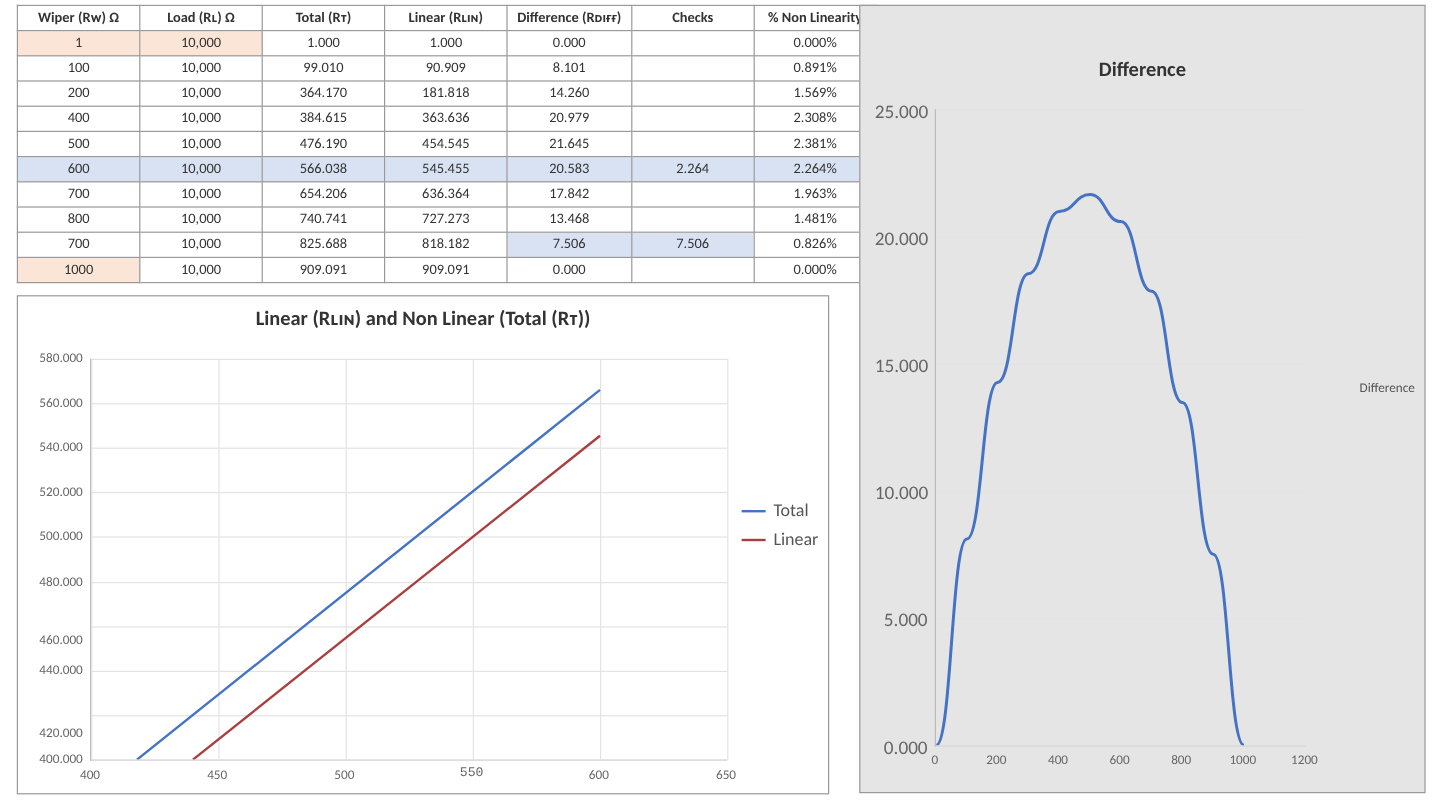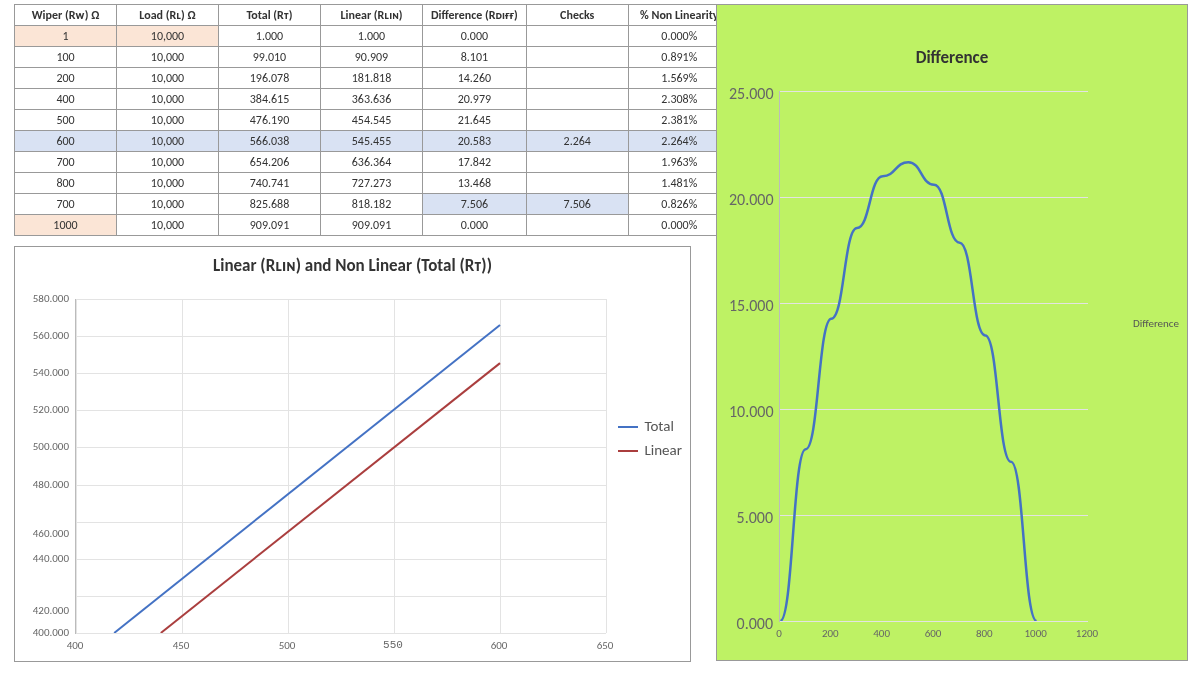--- a/index.html
+++ b/index.html
@@ -20,21 +20,21 @@
   .ch1-grid .vline{position:absolute;top:0;bottom:0;border-left:1px solid #e3e3e3}
   .ch1-ytick{position:absolute;left:10px;width:44px;text-align:right;font-size:11px;color:#666}
   .ch1-xtick{position:absolute;top:392px;width:40px;text-align:center;font-size:11px;color:#666}
   .ch1-legend{position:absolute;right:8px;top:170px;font-size:15px;color:#555}
   .ch1-legend .swatch{display:inline-block;width:20px;height:2px;vertical-align:middle;margin-right:6px}
   .sw-total{background:#4472c4}
   .sw-linear{background:#aa3e3e}
   line.total{stroke:#4472c4;stroke-width:2;fill:none}
   line.linear{stroke:#aa3e3e;stroke-width:2;fill:none}
   
-  .chart-right{position:absolute;left:716px;top:4px;width:470px;height:655px;border:1px solid #999;background:#bef264}
+  .chart-right{position:absolute;left:716px;top:4px;width:470px;height:655px;border:1px solid #999;background:#e5e5e5}
   .chart-right .title{text-align:center;font-size:17px;font-weight:bold;margin-top:42px}
   .ch2-plot{position:absolute;left:62px;top:86px;width:308px;height:530px;border-left:1px solid #bbb;border-bottom:1px solid #bbb}
   .ch2-grid .hline{position:absolute;left:0;right:0;border-top:1px solid #e3e3e3}
   .ch2-ytick{position:absolute;left:12px;width:44px;text-align:right;font-size:16px;color:#666}
   .ch2-xtick{position:absolute;top:622px;width:40px;text-align:center;font-size:11px;color:#666}
   .ch2-legend{position:absolute;right:8px;top:312px;font-size:11px;color:#555}
   .sw-diff{background:#4472c4}
   path.diff{stroke:#4472c4;stroke-width:2.5;fill:none}
   .sheet-grid{position:absolute;inset:0;z-index:-1;background-image:linear-gradient(#f7f8fa 1px,transparent 1px),linear-gradient(90deg,#f7f8fa 1px,transparent 1px);background-size:64px 18px}
 </style>
@@ -71,21 +71,21 @@
           <td class="num ">10,000</td>
           <td class="num ">99.010</td>
           <td class="num ">90.909</td>
           <td class="num ">8.101</td>
           <td class="num "></td>
           <td class="num ">0.891%</td>
         </tr>
         <tr>
           <td class="num ">200</td>
           <td class="num ">10,000</td>
-          <td class="num ">196.078</td>
+          <td class="num ">364.170</td>
           <td class="num ">181.818</td>
           <td class="num ">14.260</td>
           <td class="num "></td>
           <td class="num ">1.569%</td>
         </tr>
         <tr>
           <td class="num ">400</td>
           <td class="num ">10,000</td>
           <td class="num ">384.615</td>
           <td class="num ">363.636</td>

